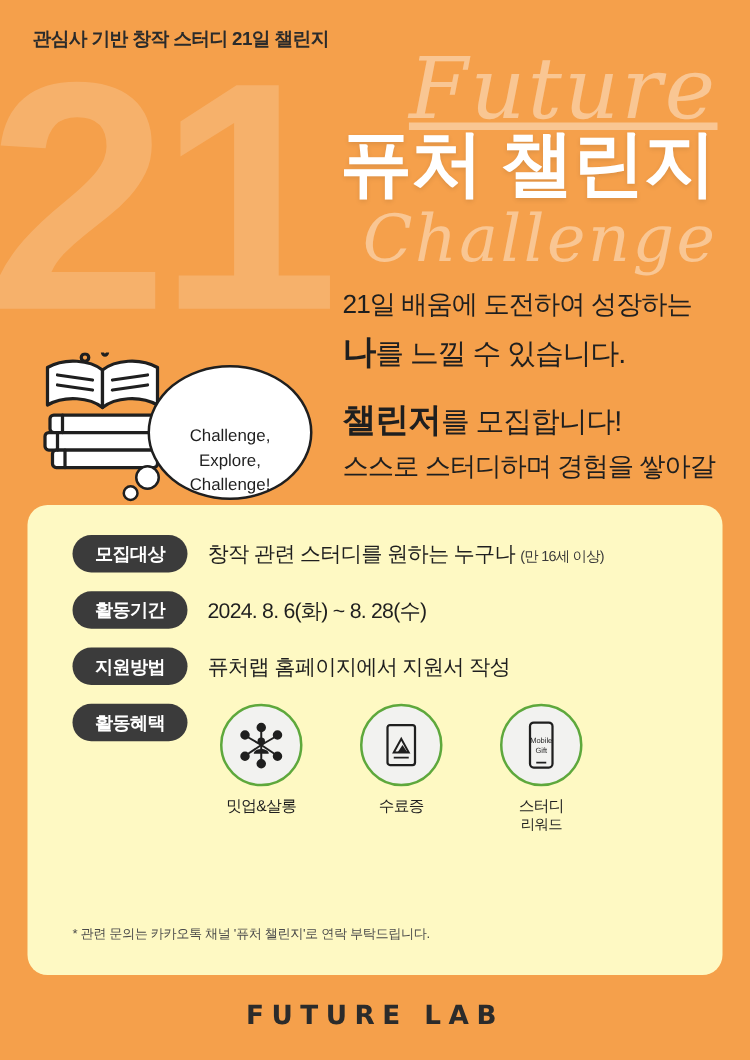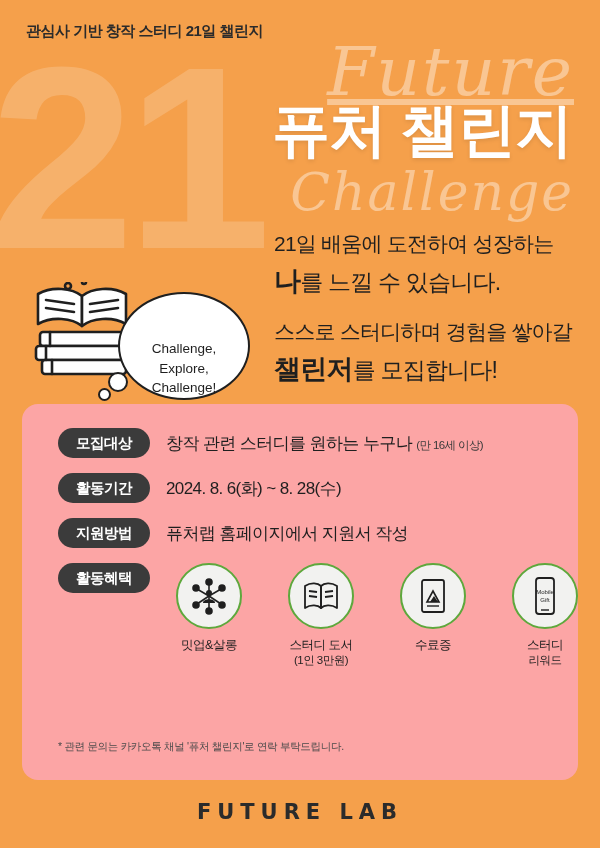--- a/index.html
+++ b/index.html
@@ -132,21 +132,21 @@
     border-radius: 50%;
   }
 
   
   .card {
     position: absolute;
     left: 22px;
     top: 404px;
     width: 556px;
     height: 376px;
-    background: #fca5a5;
+    background: #fef9c3;
     border-radius: 16px;
   }
   .rows {
     position: absolute;
     left: 36px;
     top: 24px;
     width: 500px;
   }
   .row {
     display: flex;
@@ -241,22 +241,22 @@
   </div>
 
   <div class="kicker">관심사 기반 창작 스터디 21일 챌린지</div>
 
   <div class="main-title">퓨처 챌린지</div>
 
   <div class="subcopy">
     <div class="line">21일 배움에 도전하여 성장하는</div>
     <div class="line big"><span class="em">나</span><span>를 느낄 수 있습니다.</span></div>
     <div class="gap"></div>
+    <div class="line big"><span class="em">챌린저</span><span>를 모집합니다!</span></div>
     <div class="line">스스로 스터디하며 경험을 쌓아갈</div>
-    <div class="line big"><span class="em">챌린저</span><span>를 모집합니다!</span></div>
   </div>
 
   <div class="illus">
     <svg width="250" height="120" viewBox="0 0 250 120">
       <g fill="none" stroke="#1f1f1f" stroke-width="2.6" stroke-linejoin="round" stroke-linecap="round">
 
         <path d="M14 42 L14 12 C28 4 48 6 58 14 L58 44 C48 36 28 34 14 42 Z" fill="#ffffff"></path>
         <path d="M58 14 C68 6 88 4 102 12 L102 42 C88 34 68 36 58 44 Z" fill="#ffffff"></path>
         <line x1="22" y1="18" x2="50" y2="22"></line>
         <line x1="22" y1="26" x2="50" y2="30"></line>
@@ -332,38 +332,20 @@
                 </g>
                 <circle cx="20" cy="17" r="3" fill="#1f1f1f"></circle>
                 <path d="M14 27 C14 22 26 22 26 27 Z" fill="#1f1f1f"></path>
               </svg>
             </div>
             <div class="benefit-label">
               <span>밋업&amp;살롱</span>
             </div>
           </div>
 
-          <div class="benefit">
-            <div class="circle">
-              <svg width="40" height="36" viewBox="0 0 40 36">
-                <g fill="none" stroke="#1f1f1f" stroke-width="1.8" stroke-linejoin="round">
-                  <path d="M4 8 C10 4 17 5 20 8 L20 30 C17 27 10 26 4 30 Z"></path>
-                  <path d="M36 8 C30 4 23 5 20 8 L20 30 C23 27 30 26 36 30 Z"></path>
-                  <line x1="8" y1="13" x2="16" y2="14"></line>
-                  <line x1="8" y1="18" x2="16" y2="19"></line>
-                  <line x1="24" y1="14" x2="32" y2="13"></line>
-                  <line x1="24" y1="19" x2="32" y2="18"></line>
-                </g>
-              </svg>
-            </div>
-            <div class="benefit-label">
-              <span>스터디 도서</span>
-              <span class="sub">(1인 3만원)</span>
-            </div>
-          </div>
 
           <div class="benefit">
             <div class="circle">
               <svg width="34" height="40" viewBox="0 0 34 40">
                 <rect x="6" y="4" width="22" height="32" rx="2" fill="none" stroke="#1f1f1f" stroke-width="1.8"></rect>
                 <path d="M11 26 L17 15 L23 26 Z" fill="none" stroke="#1f1f1f" stroke-width="1.6"></path>
                 <path d="M14 26 L18 20 L22 26 Z" fill="#1f1f1f"></path>
                 <line x1="11" y1="30" x2="23" y2="30" stroke="#1f1f1f" stroke-width="1.4"></line>
               </svg>
             </div>

